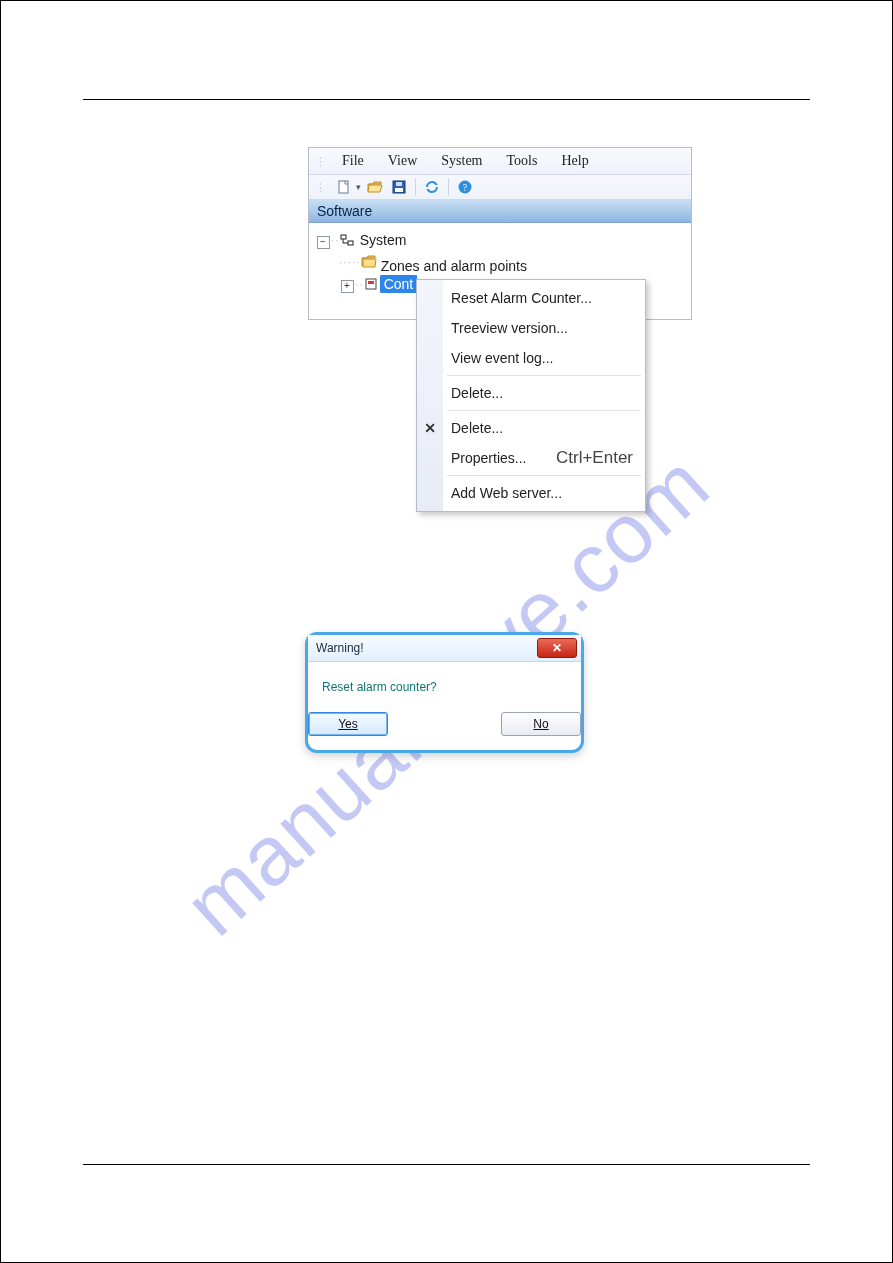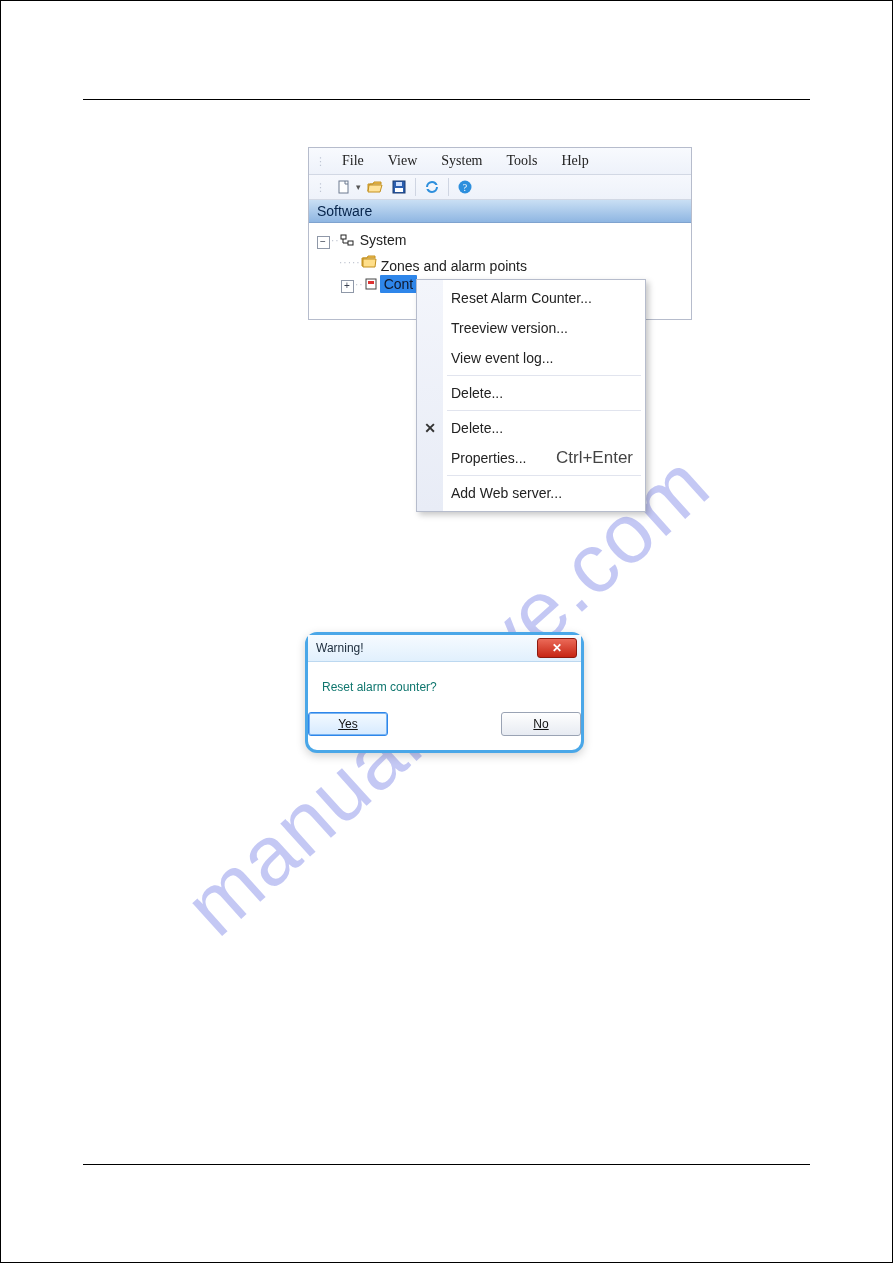--- a/index.html
+++ b/index.html
@@ -25,21 +25,21 @@
   .tb-sep{width:1px;height:18px;background:#cfd5e2;margin:0 2px;}
   .dd{font-size:9px;color:#555;margin-left:-2px;}
   .panelhdr{background:linear-gradient(#c9dff4,#8fb6e2);color:#05234a;padding:3px 8px;
             border-bottom:1px solid #7fa3cf;font-size:14px;}
   .tree{background:#fff;padding:6px 0 10px 0;min-height:80px;position:relative;}
   .row{display:flex;align-items:center;height:22px;}
   .w14{display:inline-block;width:16px;text-align:center;}
   .pm{display:inline-block;width:11px;height:11px;border:1px solid #8f98a8;background:#fff;
       font-size:10px;line-height:9px;text-align:center;color:#3a4252;}
   .dots{flex:0 0 auto;color:#b9becb;font-size:10px;letter-spacing:1px;}
-  .selected{background:#2e86ea;color:#0f172a;padding:1px 4px;border-radius:1px;}
+  .selected{background:#2e86ea;color:#ffffff;padding:1px 4px;border-radius:1px;}
 
   
   .ctx{position:absolute;left:415px;top:278px;width:228px;background:#fff;
        border:1px solid #b6bccc;box-shadow:3px 3px 6px rgba(0,0,0,.22);
        font-size:14px;color:#222;overflow:hidden;}
   .ctx .iconcol{position:absolute;left:0;top:0;bottom:0;width:26px;
                 background:linear-gradient(#f3f5fb,#e8ecf6);border-right:1px solid #ffffff;}
   .ctx ul{list-style:none;margin:0;padding:3px 0;position:relative;}
   .ctx li{display:flex;align-items:center;height:30px;padding:0 12px 0 34px;white-space:nowrap;}
   .ctx li .hot{margin-left:auto;color:#444;font-size:17px;}

